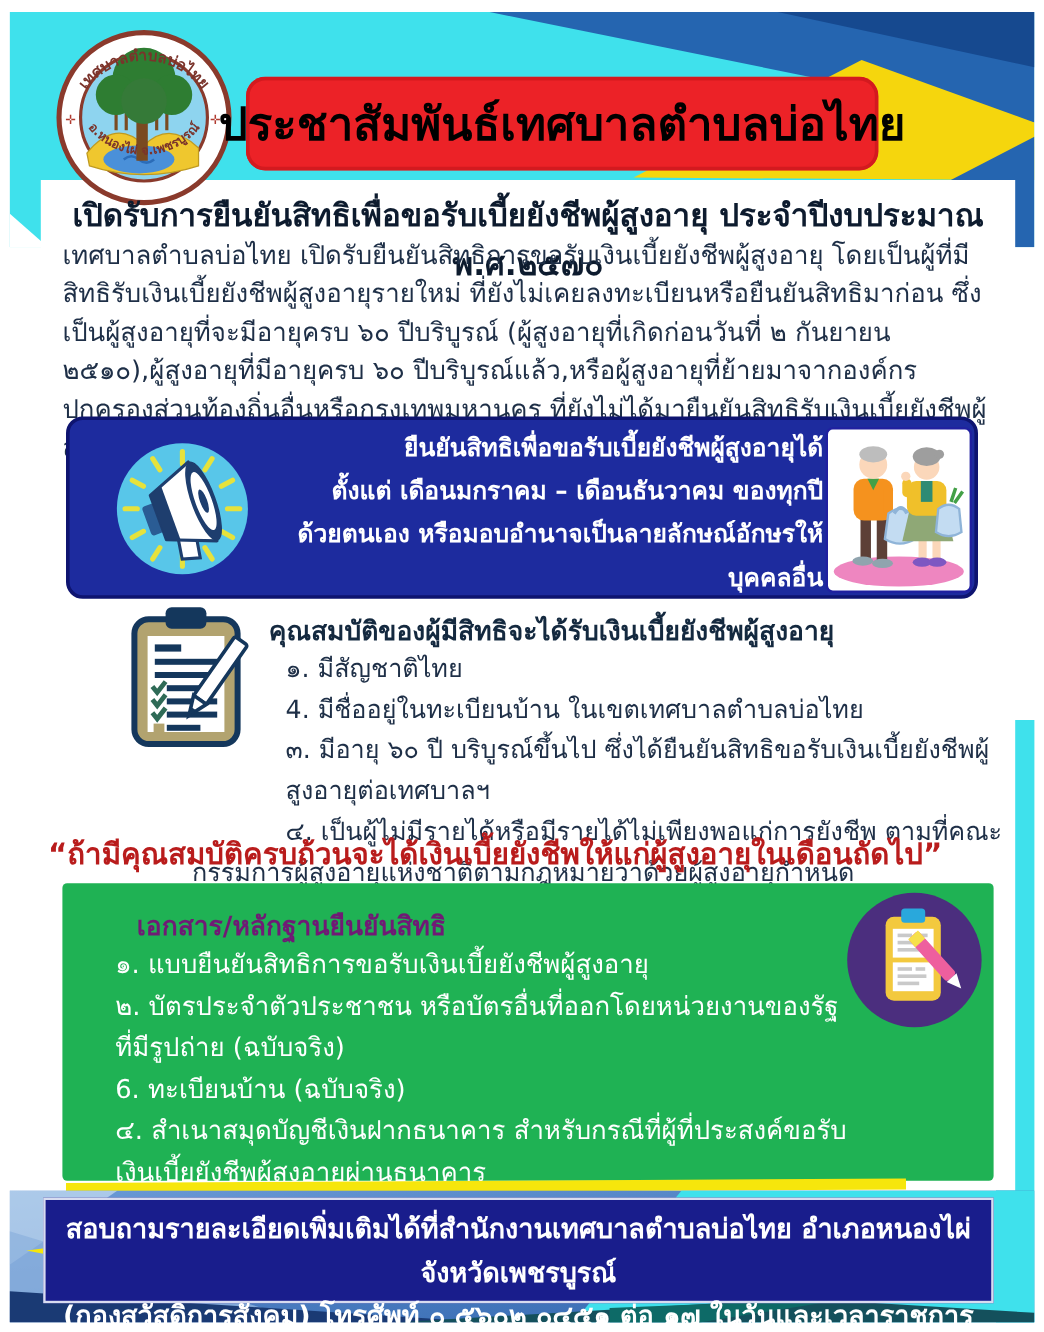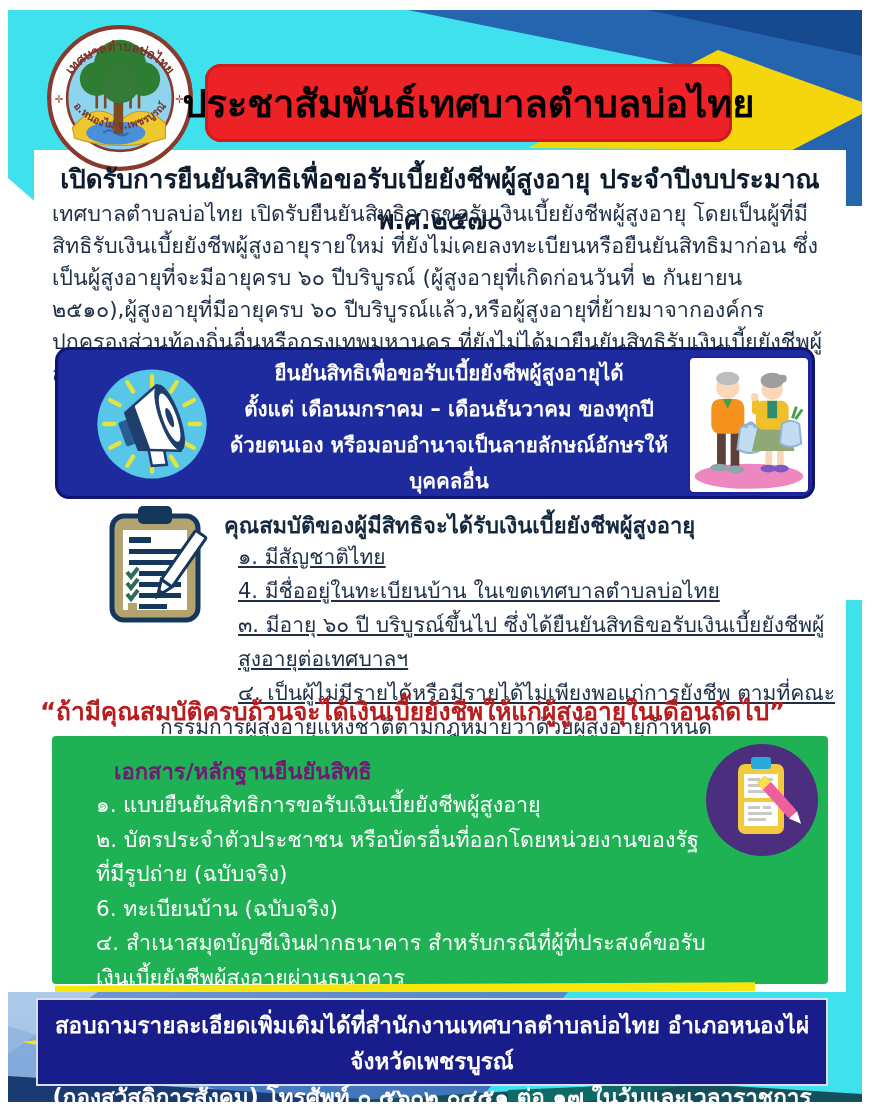--- a/index.html
+++ b/index.html
@@ -19,26 +19,26 @@
   }
   
   .panel{left:34px;top:150px;width:812px;height:842px;background:#ffffff;}
   .cyan-right-strip{left:830px;top:600px;width:32px;height:502px;background:#3fe1ec;}
   .headline{left:40px;top:158px;width:800px;text-align:center;font-weight:bold;font-size:26px;color:#0d1b2e;}
   .intro{left:52px;top:198px;width:782px;font-size:21.5px;line-height:32px;color:#1e2f47;}
   
   .ann-box{left:55px;top:347px;width:760px;height:152px;background:#1d2b9e;border:3px solid #0e1470;border-radius:14px;box-sizing:border-box;}
   .mega-wrap{left:88px;top:360px;width:128px;height:128px;}
   .elder-card{left:688px;top:356px;width:122px;height:138px;background:#ffffff;border:2px solid #2020a0;border-radius:6px;box-sizing:border-box;overflow:hidden;}
-  .ann-text{left:212px;top:355px;width:474px;text-align:center;color:#ffffff;font-weight:bold;font-size:20.5px;}
+  .ann-text{left:212px;top:355px;width:474px;text-align:right;color:#ffffff;font-weight:bold;font-size:20.5px;}
   .ann-text div{line-height:36px;}
   
   .clip-icon{left:106px;top:504px;width:106px;height:122px;}
   .q-header{left:224px;top:508px;font-weight:bold;font-size:22px;color:#14293f;}
-  .q-items{left:238px;top:540px;width:600px;font-size:21px;color:#1e2f47;text-decoration:underline;}
+  .q-items{left:238px;top:540px;width:600px;font-size:21px;color:#1e2f47;}
   .q-items .q-item{line-height:34px;}
   .q-items .hang{margin-left:-78px;text-indent:78px;}
   .quote{left:40px;top:692px;width:790px;font-weight:bold;font-size:24.5px;color:#b91c1c;}
   
   .doc-box{left:52px;top:736px;width:776px;height:248px;background:#1fb254;border-radius:4px;}
   .doc-header{left:114px;top:754px;font-weight:bold;font-size:22px;color:#701a75;}
   .doc-items{left:96px;top:788px;width:616px;font-size:21.5px;color:#ffffff;}
   .doc-items .d-item{line-height:34.5px;}
   .doc-items .hang2{margin-left:-38px;text-indent:38px;}
   .purple-icon{left:704px;top:742px;width:116px;height:116px;}

